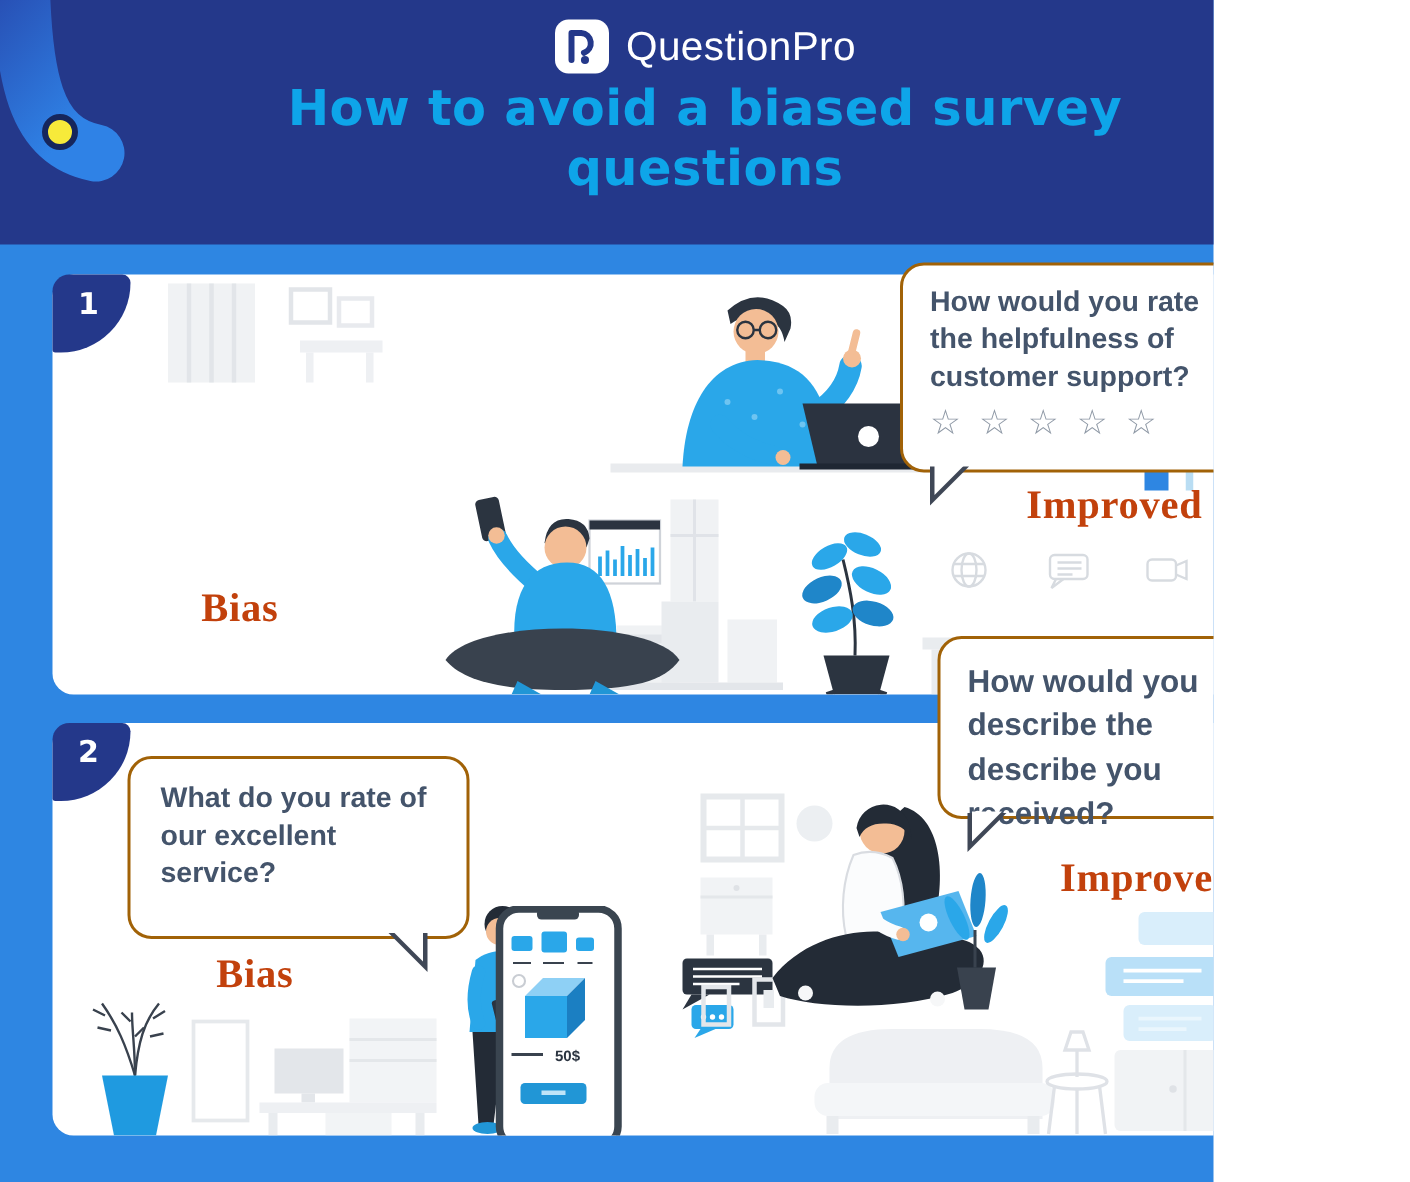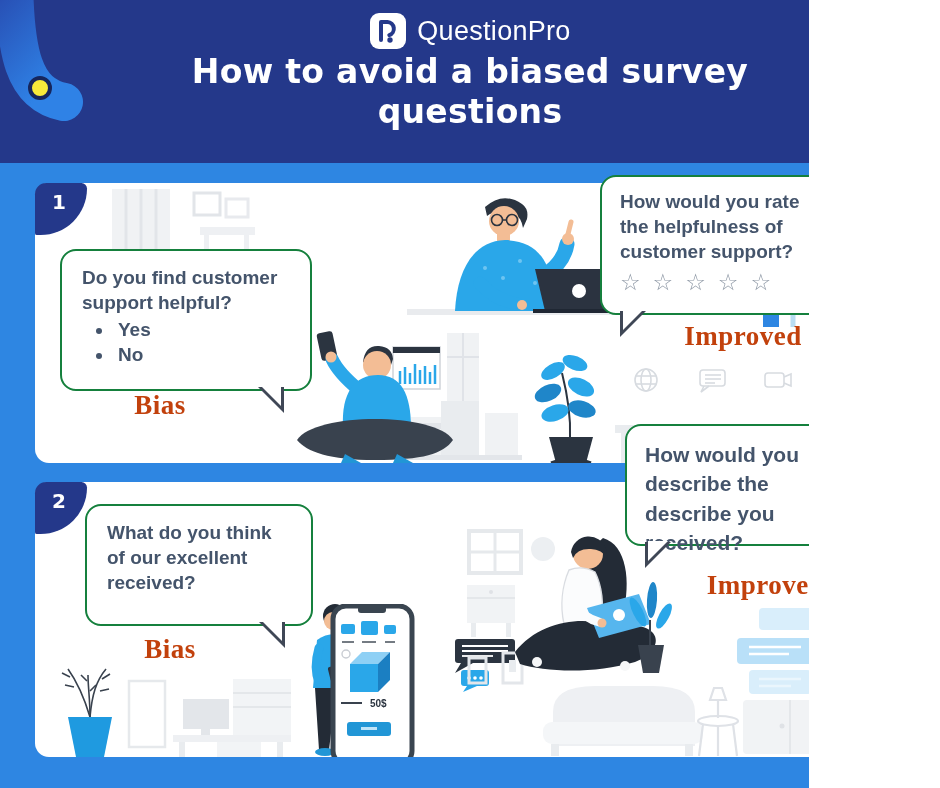--- a/index.html
+++ b/index.html
@@ -6,36 +6,36 @@
   body { width:940px; height:788px; font-family:"Liberation Sans", sans-serif; }
   .canvas { position:relative; width:809px; height:788px; background:#2e86e2; overflow:hidden; }
 
   
   .header { position:absolute; left:0; top:0; width:940px; height:163px; background:#24388a; }
   .swoosh { position:absolute; top:0; }
   .swoosh.left { left:0; }
   .swoosh.right { right:0; }
   .logo-row { position:absolute; top:12px; left:0; width:100%; display:flex; justify-content:center; align-items:center; gap:10px; }
   .logo-text { color:#ffffff; font-size:27px; font-weight:500; letter-spacing:0.3px; font-family:"Liberation Sans", sans-serif; }
-  .title { position:absolute; top:52px; left:170px; width:600px; text-align:center; color:#ffffff;
+  .title { position:absolute; top:52px; left:170px; width:600px; text-align:center; color:#0ea5e9;
            font-family:"DejaVu Sans", sans-serif; font-weight:700; font-size:33px; line-height:1.2; letter-spacing:0.3px; }
 
   
   .panel { position:absolute; left:35px; width:870px; background:#ffffff; border-radius:14px; }
   .panel1 { top:183px; height:280px; }
   .panel2 { top:482px; height:275px; }
   .illos { position:absolute; inset:0; overflow:hidden; border-radius:14px; z-index:1;padding-left:37px; }
   .illo { position:absolute; }
 
   .badge { position:absolute; left:0; top:0; width:52px; height:52px; background:#24388a; z-index:7;
            border-radius:12px 6px 50px 2px; color:#fff; font-weight:700; font-size:20px;
            font-family:"DejaVu Sans", sans-serif; padding:7px 0 0 17px; }
 
   
-  .bubble { position:absolute; background:#fff; border:2px solid #15803d; border-radius:16px; z-index:6;
+  .bubble { position:absolute; background:#fff; border:2px solid #a16207; border-radius:16px; z-index:6;
             color:#44546b; font-weight:700; font-size:19px; line-height:1.32; padding:14px 18px 10px 20px; }
   .bubble ul { margin:2px 0 0 32px; }
   .bubble li { padding-left:4px; }
   .tail-br::before { content:""; position:absolute; bottom:-24px; right:26px; width:0; height:0;
             border-top:26px solid #3f4756; border-left:26px solid transparent; }
   .tail-br::after  { content:""; position:absolute; bottom:-17px; right:29px; width:0; height:0;
             border-top:20px solid #fff; border-left:20px solid transparent; }
   .tail-bl::before { content:""; position:absolute; bottom:-24px; left:18px; width:0; height:0;
             border-top:26px solid #3f4756; border-right:26px solid transparent; }
   .tail-bl::after  { content:""; position:absolute; bottom:-17px; left:21px; width:0; height:0;
@@ -197,27 +197,20 @@
         <line x1="80" y1="6" x2="80" y2="32" stroke="#b9ddf3" stroke-width="5"></line>
         <line x1="102" y1="2" x2="102" y2="32" stroke="#cfe8f8" stroke-width="5"></line>
         <line x1="124" y1="8" x2="124" y2="32" stroke="#b9ddf3" stroke-width="5"></line>
       </svg>
     </div>
 
     <div class="badge">
       <span>1</span>
     </div>
 
-    <div class="bubble bias-bubble1 tail-br">
-      <p>Do you find customer support helpful?</p>
-      <ul>
-        <li>Yes</li>
-        <li>No</li>
-      </ul>
-    </div>
     <div class="label bias-label1">Bias</div>
 
     <div class="bubble improved-bubble1 tail-bl">
       <p>How would you rate the helpfulness of customer support?</p>
       <div class="stars">☆☆☆☆☆</div>
     </div>
     <div class="label improved-label1">Improved</div>
 
     <div class="icons-row">
       <svg width="32" height="30" viewBox="0 0 32 30" fill="none" stroke="#d7dbe0" stroke-width="1.6">
@@ -397,21 +390,21 @@
         <line x1="26" y1="73" x2="68" y2="73" stroke="#eaf6fd" stroke-width="2.5"></line>
         <line x1="26" y1="80" x2="58" y2="80" stroke="#eaf6fd" stroke-width="2.5"></line>
       </svg>
     </div>
 
     <div class="badge">
       <span>2</span>
     </div>
 
     <div class="bubble bias-bubble2 tail-br">
-      <p>What do you think of our excellent received?</p>
+      <p>What do you rate of our excellent service?</p>
     </div>
     <div class="label bias-label2">Bias</div>
 
     <div class="bubble improved-bubble2 tail-bl">
       <p>How would you describe the describe you received?</p>
     </div>
     <div class="label improved-label2">Improved</div>
   </section>
 
 </div>

